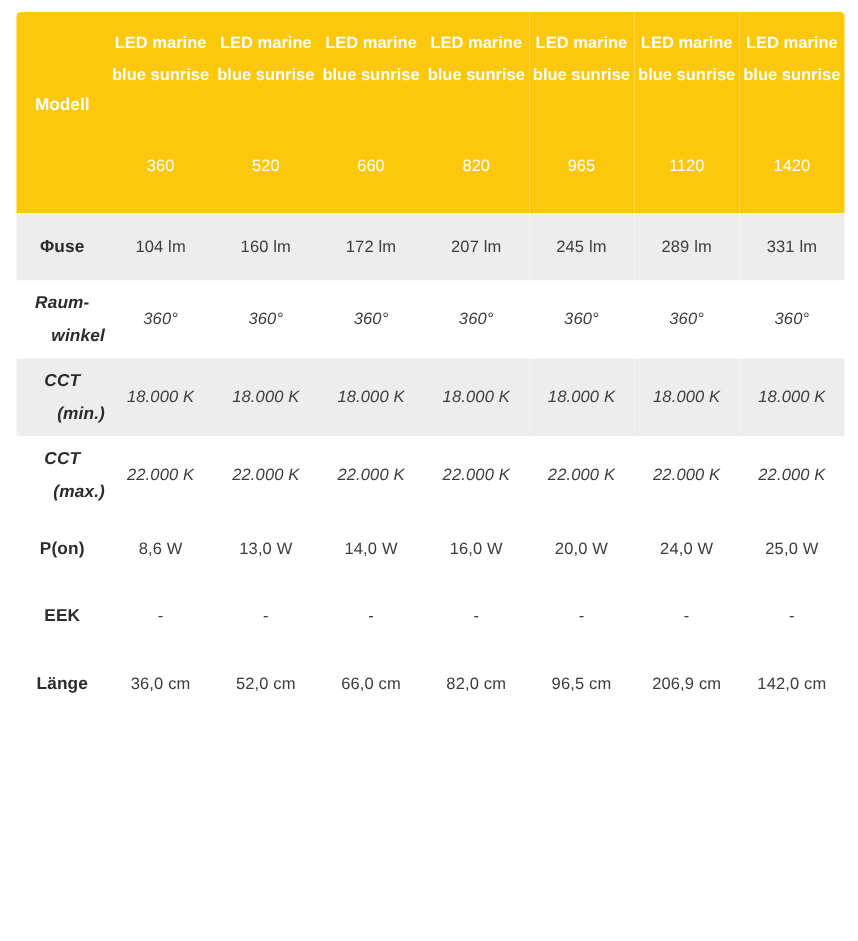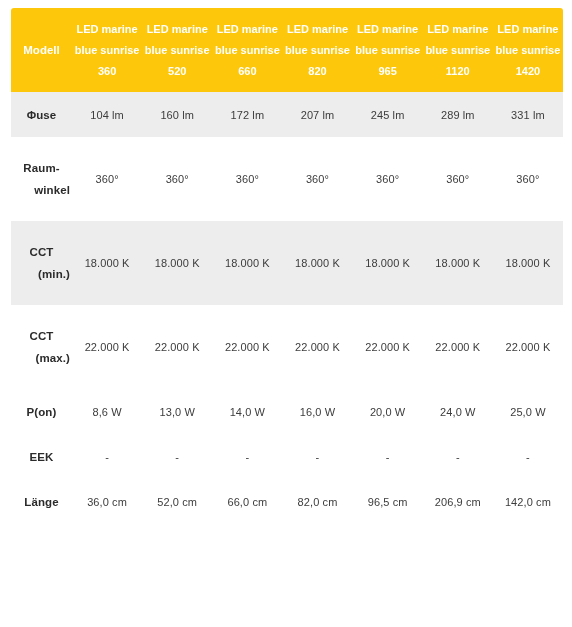--- a/index.html
+++ b/index.html
@@ -28,56 +28,56 @@
   }
   table.spec-table col.label-col { width: 61px; }
   table.spec-table col.data-col  { width: 70.14px; }
 
   thead th {
     background: var(--hdr, #fdc70c);
     color: #ffffff;
     font-size: 11px;
     font-weight: bold;
     line-height: 21px;
-    padding: 11px 2px 10px 2px;
+    padding: 11px 2px 20px 2px;
     text-align: center;
     vertical-align: middle;
     border: none;
   }
   thead th.model-label {
     color: #ffffff;
     font-weight: bold;
     font-size: 11.5px;
   }
   thead tr th:first-child { border-top-left-radius: 3px; margin-left: 17px; }
   thead tr th:last-child  { border-top-right-radius: 3px; }
 
   thead th .hline { display: block; white-space: nowrap; }
-  thead th .hline.num { font-weight: bold; }
+  thead th .hline.num { font-weight: normal; margin-top: 40px; }
 
   tbody td {
     font-size: 11px;
     text-align: center;
     vertical-align: middle;
     padding: 0 2px;
     height: 45px;
     border: none;
     color: #3c3c3c;
     letter-spacing: 0.1px;
   }
   tbody td.rowlabel {
     font-weight: bold;
     font-size: 11.5px;
     color: #2b2b2b;
     line-height: 22px;
   }
   tbody td.rowlabel .l2 { display: block; text-align: right; }
   tbody tr.striped td { background: #ededed; }
   tbody tr.plain td { background: #ffffff; }
-  tbody tr.tall2 td { height: 84px; }
+  tbody tr.tall2 td { height: 52px; font-style: italic; }
   .check { font-size: 12px; color: #3c3c3c; }
   .dash { font-size: 11px; color: #3c3c3c; }
 </style>
 </head>
 <body>
 
 <div class="spec-table-wrap">
   <table class="spec-table">
     <colgroup>
       <col class="label-col">

